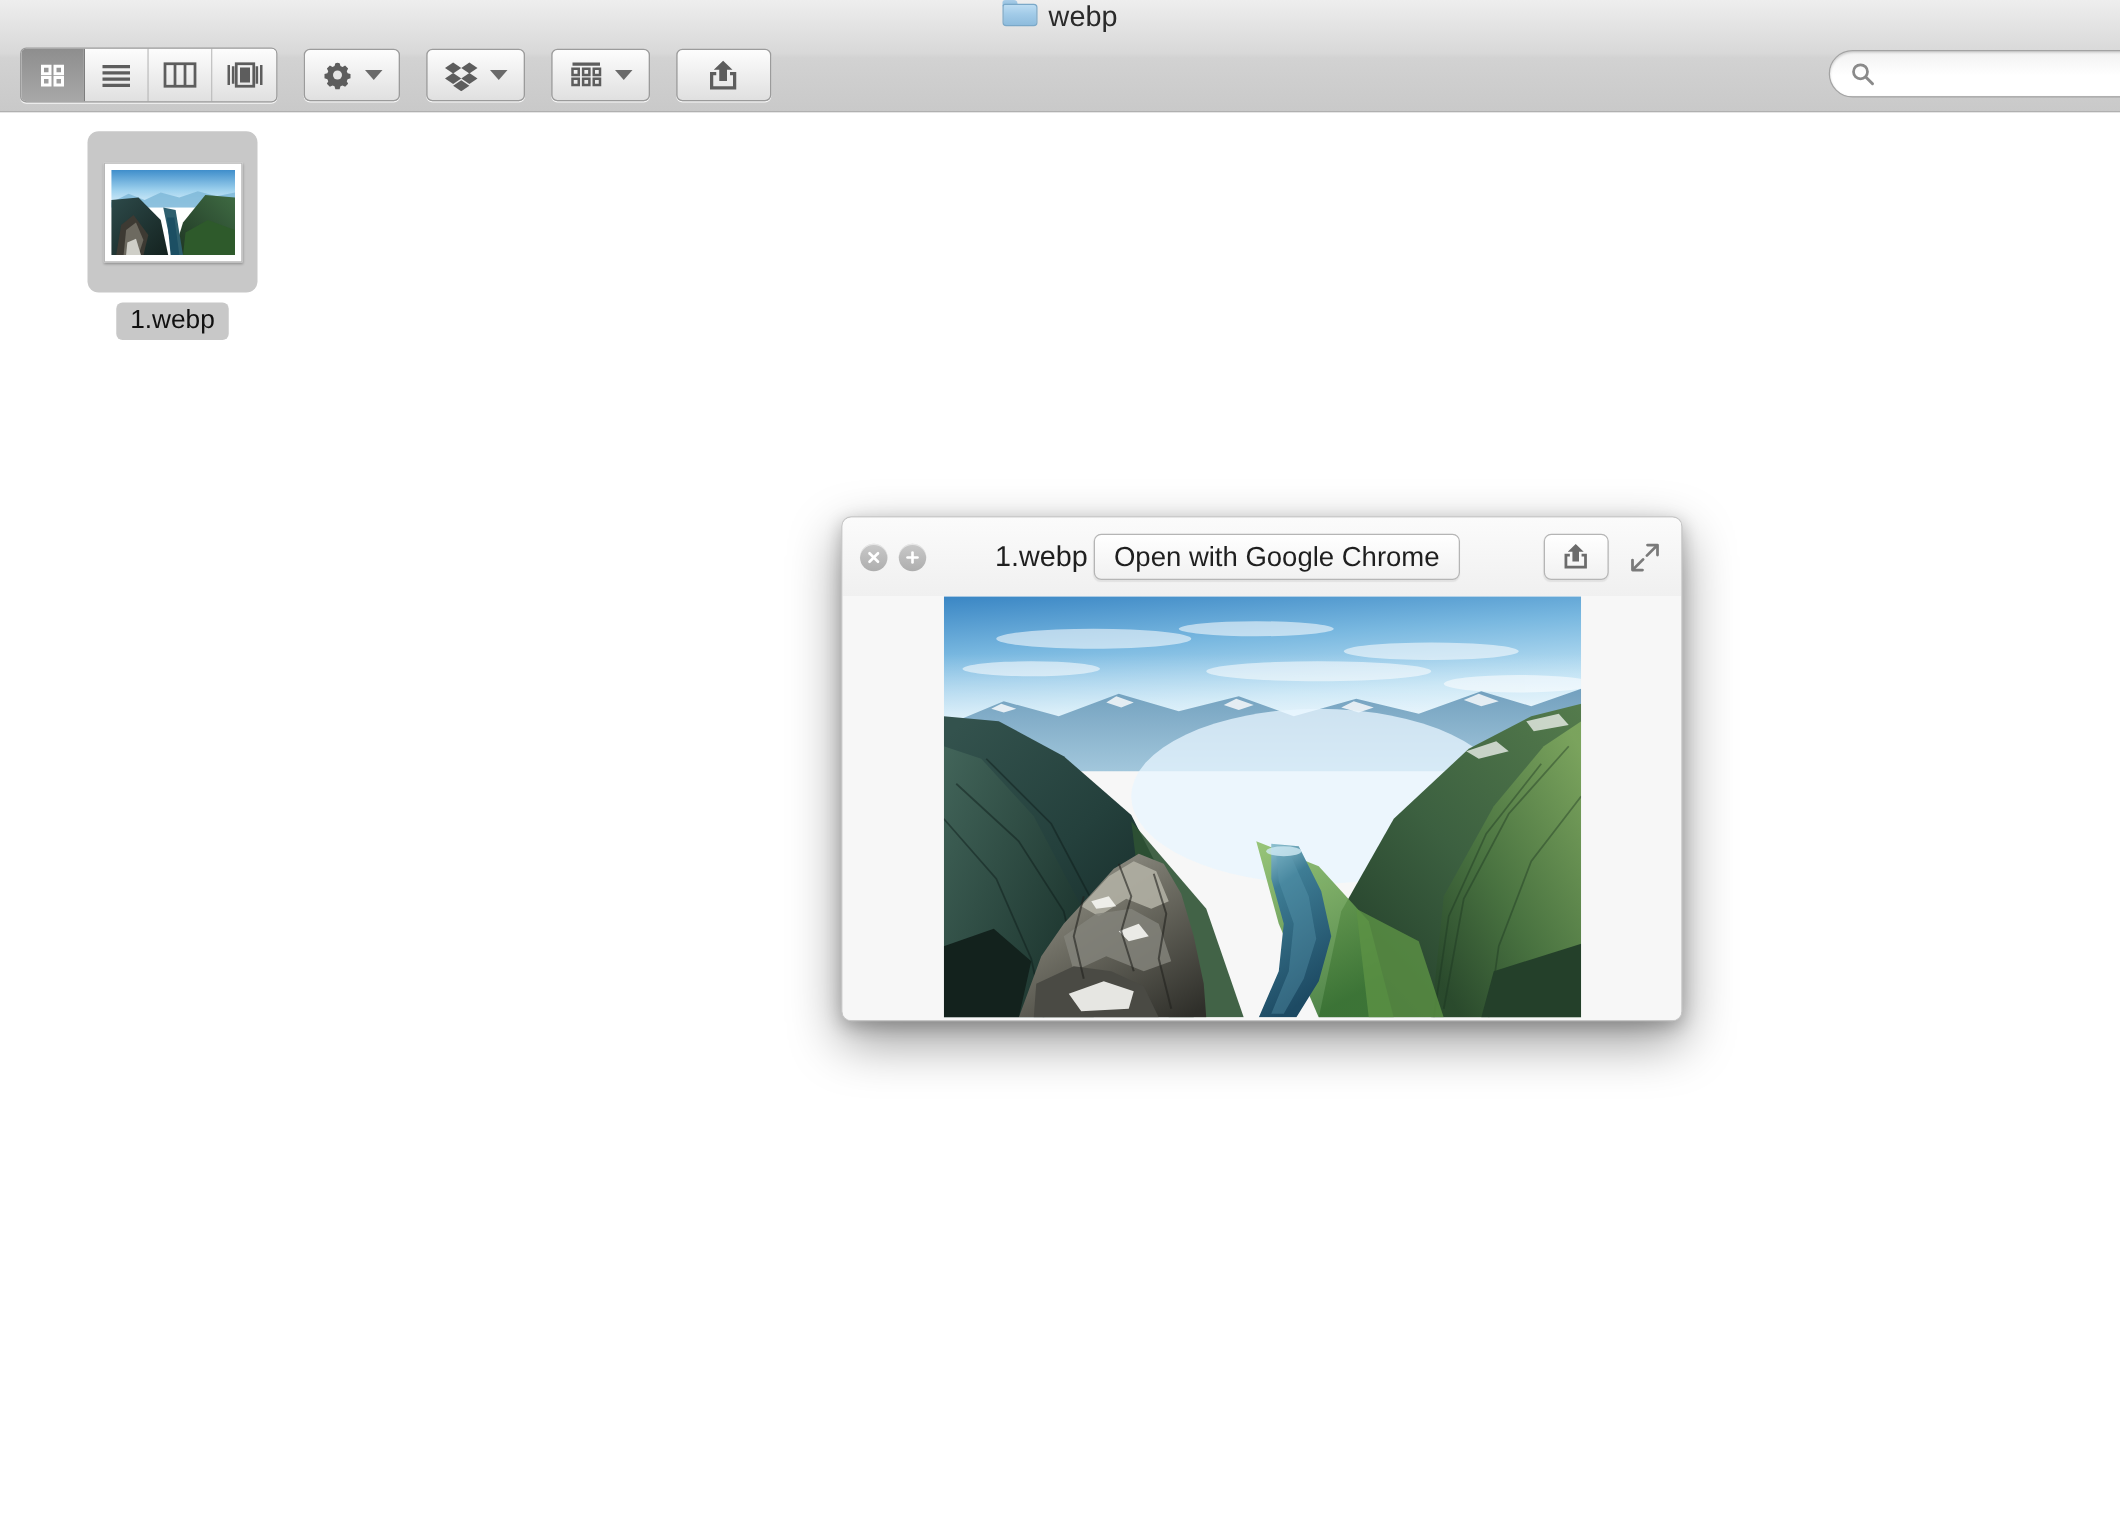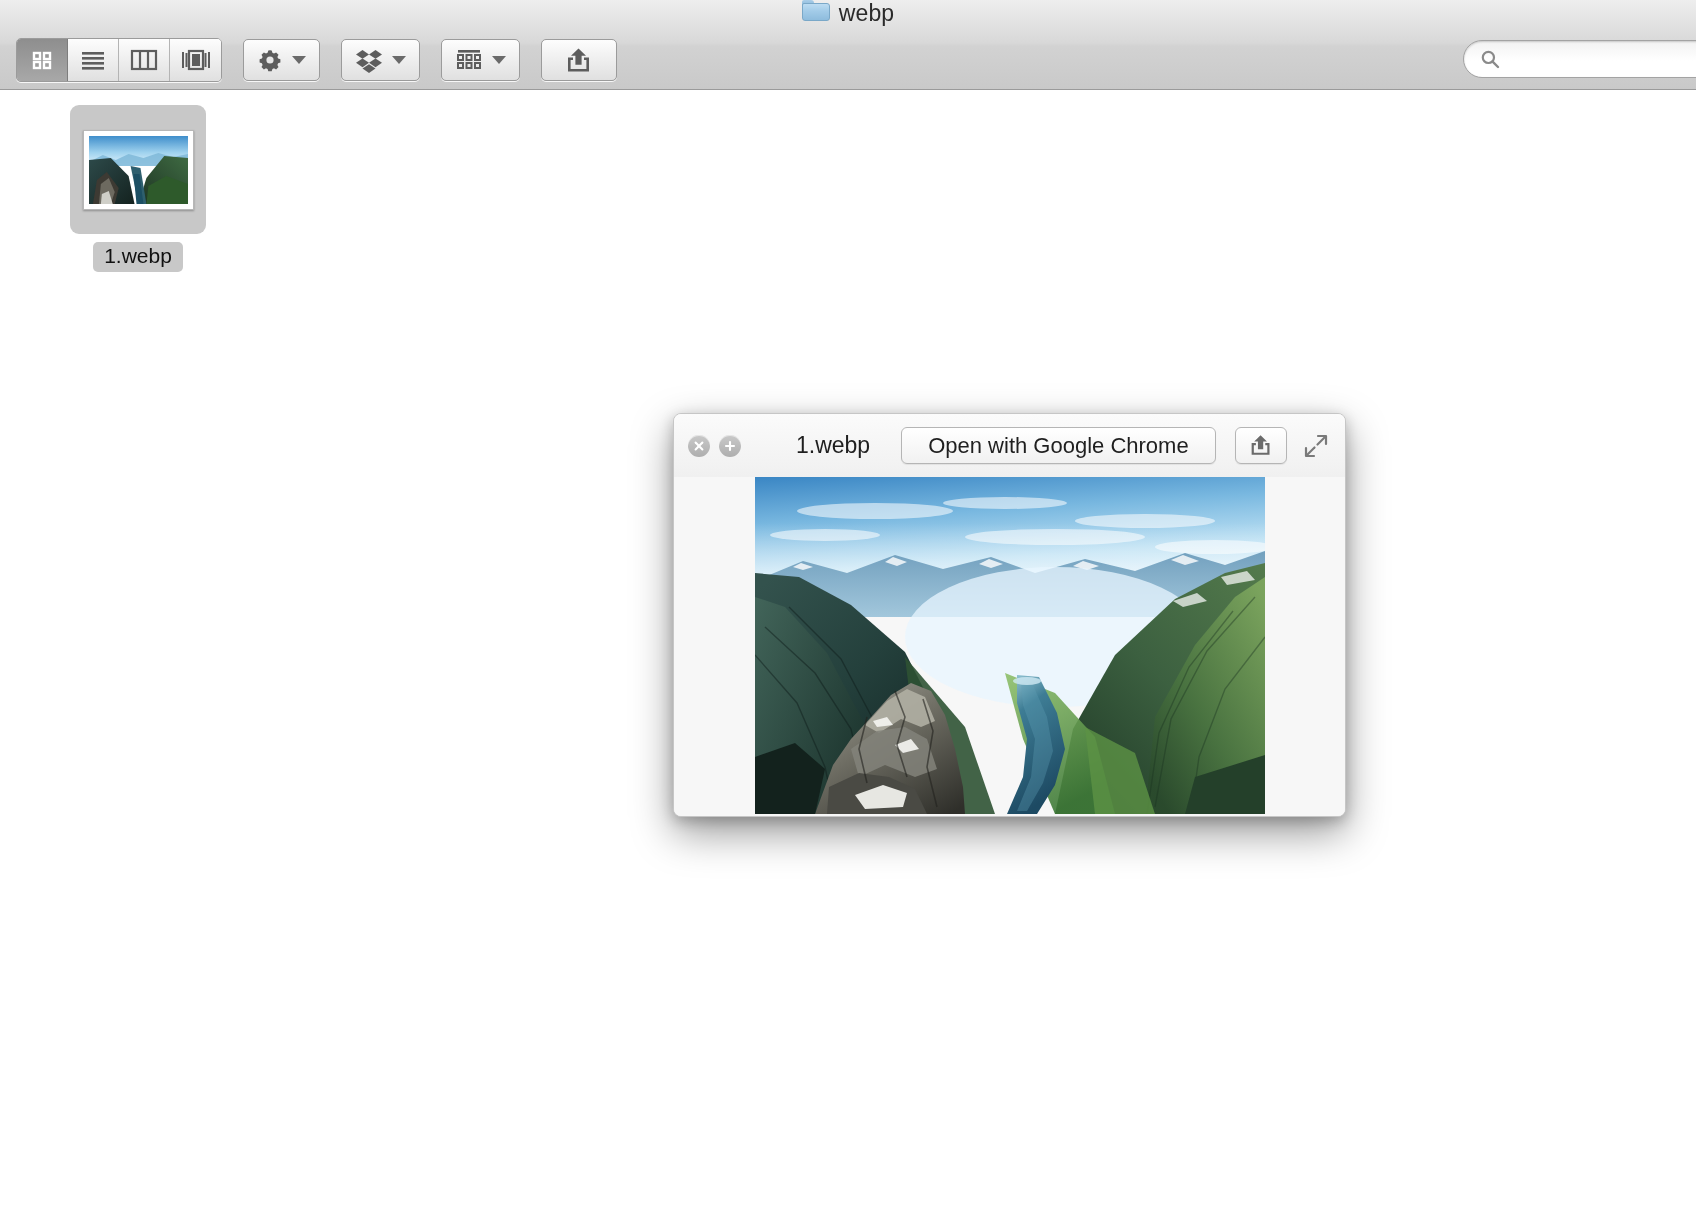--- a/index.html
+++ b/index.html
@@ -231,23 +231,23 @@
     box-shadow: inset 0 1px 0 rgba(255,255,255,0.55);
   }
   .ql-circlebtn svg { display:block; }
   .ql-title {
     font-size: 23px;
     color: #1f1f1f;
     margin-left: 46px;
     white-space: nowrap;
   }
   .ql-openbtn {
-    margin-left: 31px;
+    margin-left: 5px;
     height: 37px;
-    padding: 0 26px;
+    padding: 0 15px;
     border: 1px solid #b5b5b5;
     border-radius: 6px;
     background: linear-gradient(to bottom,#ffffff,#f1f1f1);
     box-shadow: 0 1px 1px rgba(0,0,0,0.07);
     font-size: 22px;
     color: #1f1f1f;
     display: flex;
     align-items: center;
     white-space: nowrap;
     box-sizing: border-box;

